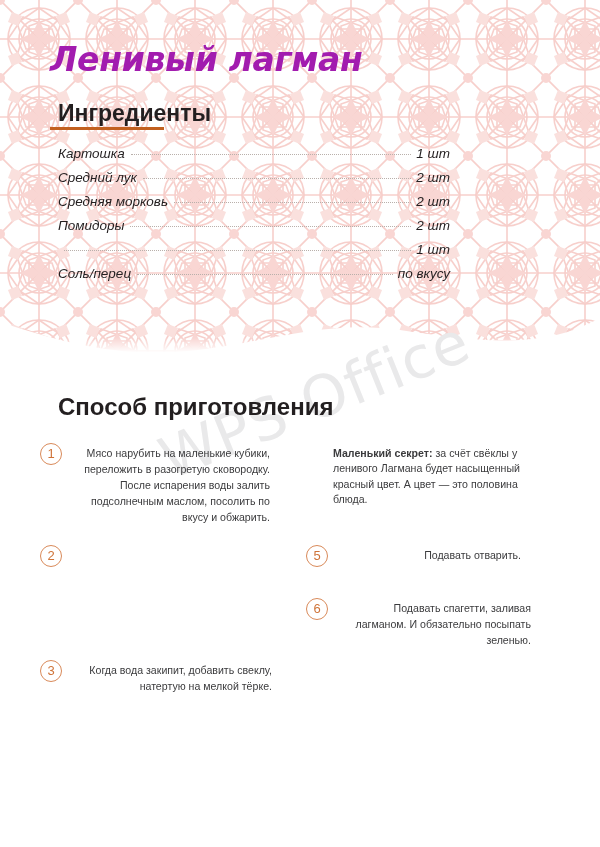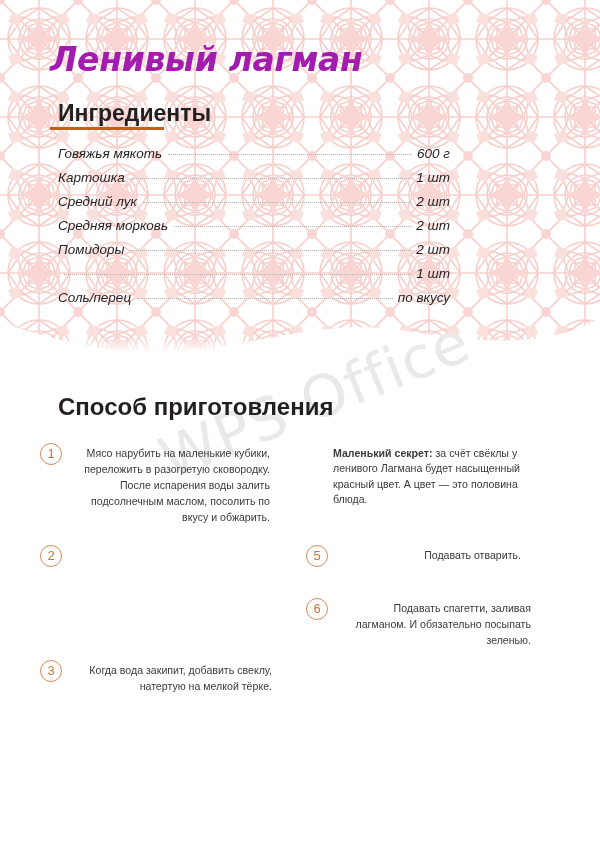--- a/index.html
+++ b/index.html
@@ -251,25 +251,20 @@
 
   <div class="content">
 
     <h1 class="recipe-title">Ленивый лагман</h1>
 
     <h2 class="section-heading ingredients">Ингредиенты</h2>
     <div class="heading-rule"></div>
 
     <div class="ingredients-list">
 
-      <div class="ingredient-row">
-        <span class="ingredient-name">Говяжья мякоть</span>
-        <span class="ingredient-leader"></span>
-        <span class="ingredient-qty">600 г</span>
-      </div>
 
       <div class="ingredient-row">
         <span class="ingredient-name">Картошка</span>
         <span class="ingredient-leader"></span>
         <span class="ingredient-qty">1 шт</span>
       </div>
 
       <div class="ingredient-row">
         <span class="ingredient-name">Средний лук</span>
         <span class="ingredient-leader"></span>

